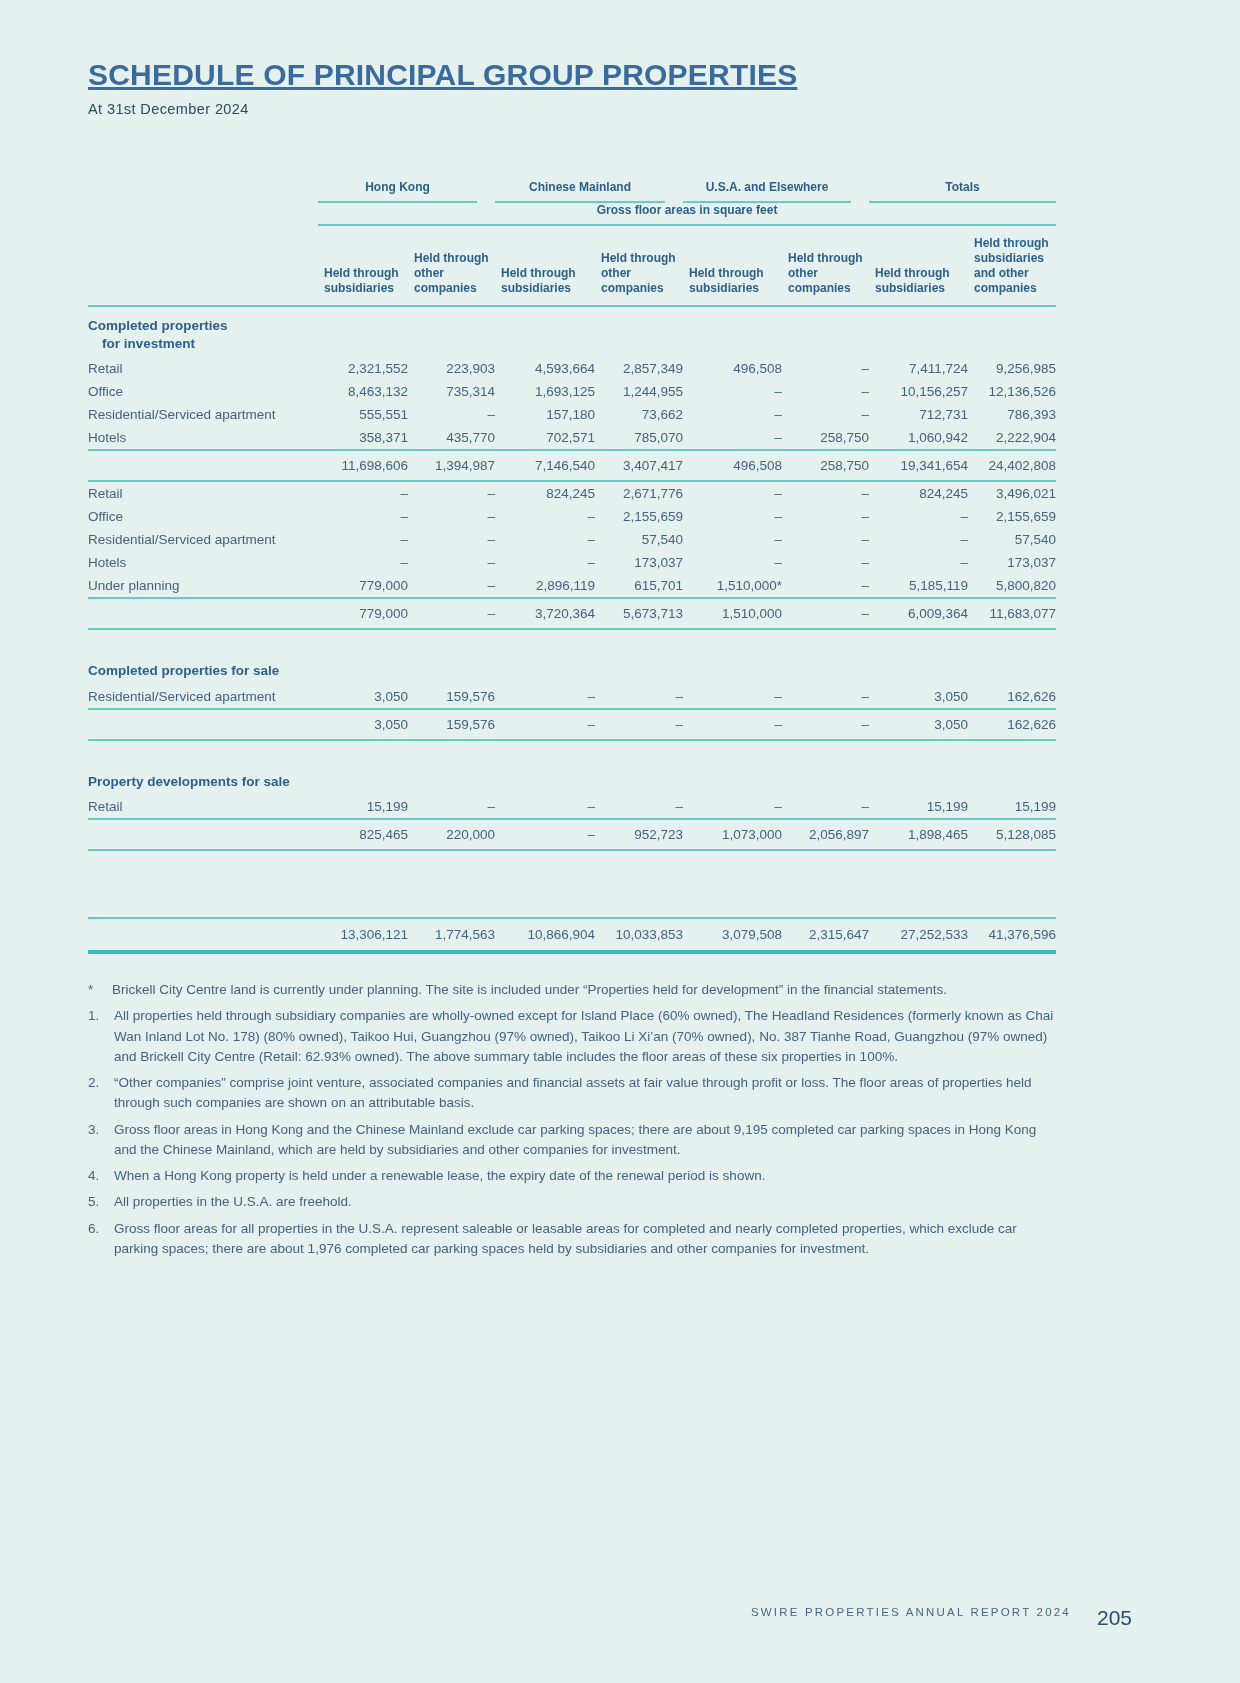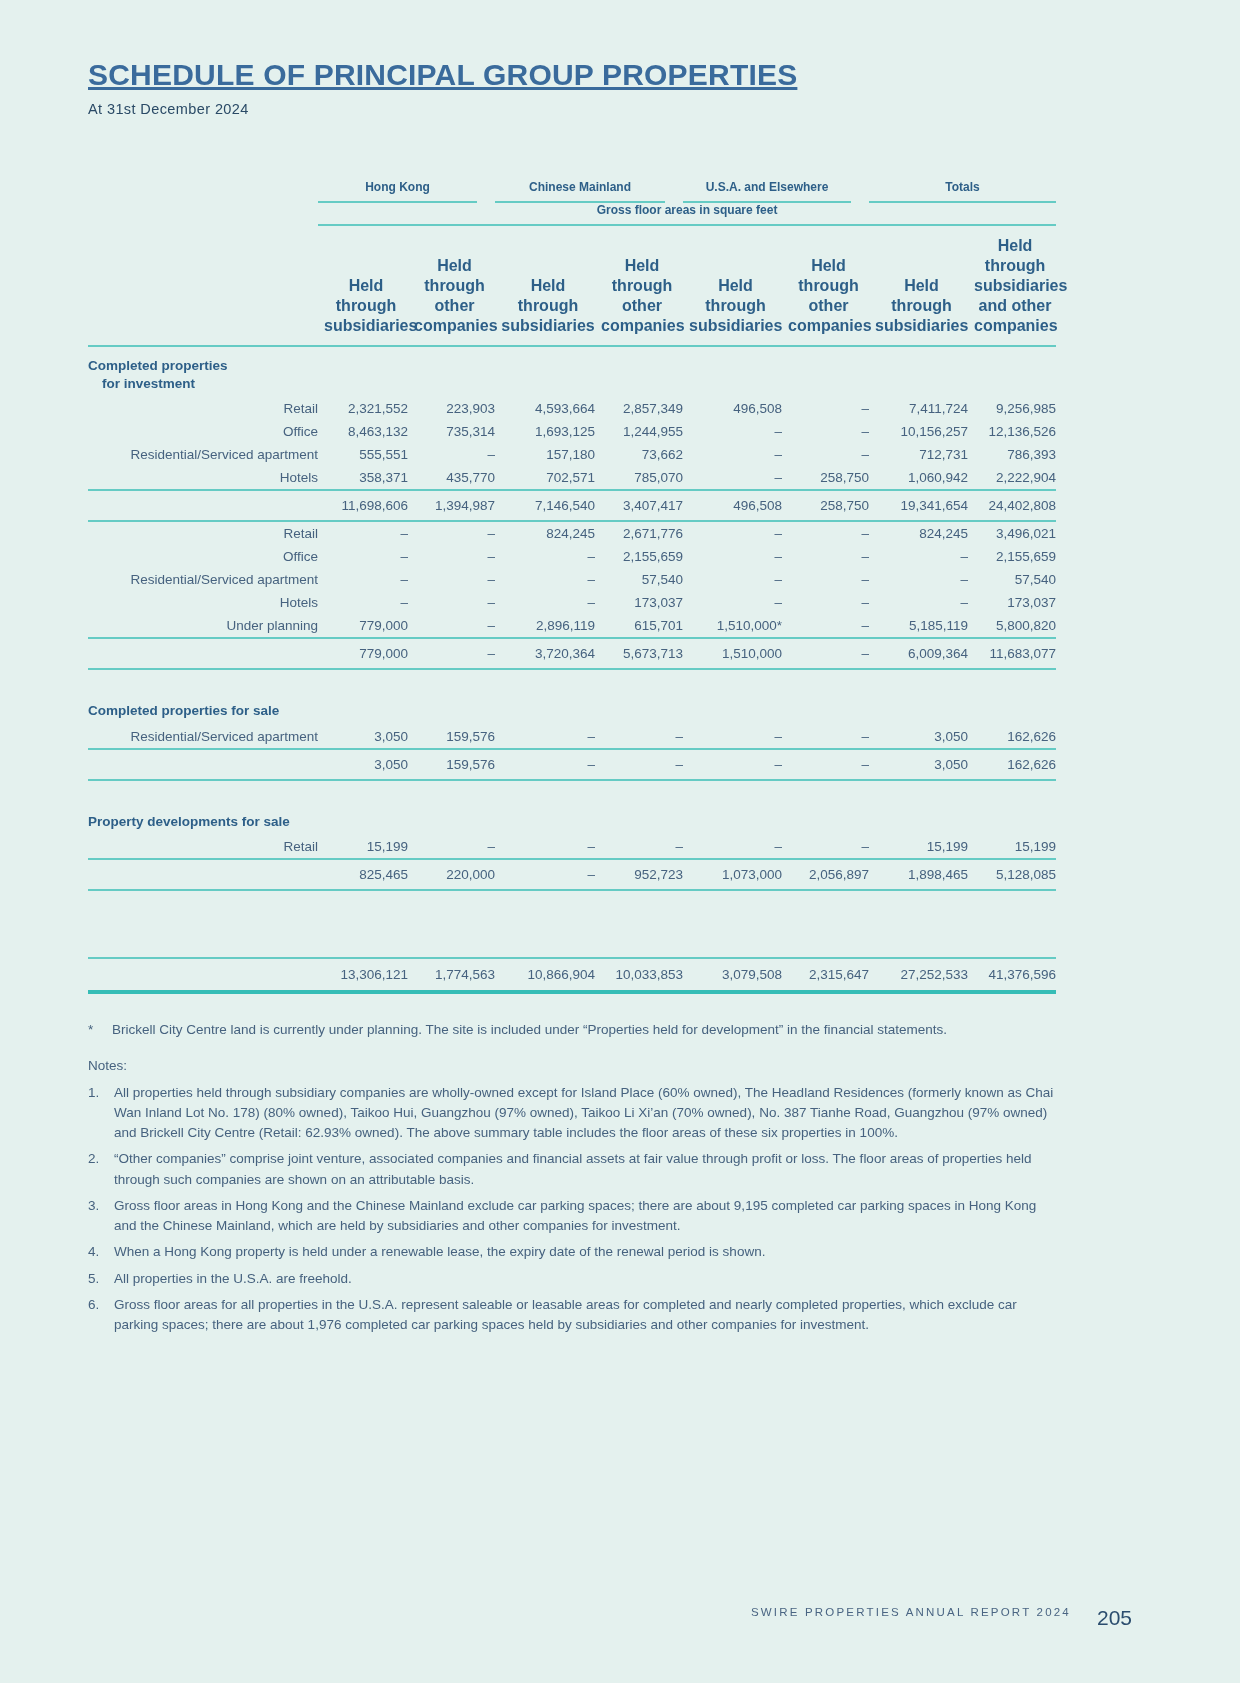--- a/index.html
+++ b/index.html
@@ -35,28 +35,28 @@
 
   th{font-weight:700;color:var(--blue-head);}
   th.spanner{font-size:12px;text-align:center;padding:0 0 7px 0;border-bottom:2px solid var(--teal);}
   th.group{padding:0;vertical-align:bottom;}
   th.group .gline{
     font-size:12px;text-align:center;padding:9px 0 7px 0;margin-right:18px;
     border-bottom:2px solid var(--teal);
   }
   th.group:last-child .gline{margin-right:0;}
   tr.head-row th{
-    font-size:16px;text-align:center;vertical-align:bottom;white-space:pre-line;
+    font-size:12px;text-align:left;vertical-align:bottom;white-space:pre-line;
     line-height:1.25;padding:10px 0 9px 6px;border-bottom:2px solid var(--teal);
   }
   tr.head-row th.lbl{border-bottom:2px solid var(--teal);}
 
   td{padding:4px 0 4px 6px;vertical-align:bottom;}
   td.num{text-align:right;white-space:nowrap;}
-  td.row-label{text-align:right;padding-left:0;color:var(--text);margin-left:28px;}
+  td.row-label{text-align:left;padding-left:0;color:var(--text);margin-left:28px;}
   tr.section-heading-row td{
     padding:32px 0 5px 0;color:var(--blue-head);font-weight:700;line-height:1.3;
   }
   tbody tr.section-heading-row:first-child td{padding-top:10px;}
   .heading-line2{padding-left:14px;}
   tr.subtotal-row td{
     border-top:2px solid var(--teal);border-bottom:2px solid var(--teal);
     padding:7px 0 7px 6px;
   }
   tr.grand-spacer td{height:66px;padding:0;}
@@ -343,21 +343,20 @@
             <td class="num">41,376,596</td>
           </tr>
         </tbody>
     </table>
 
     <div class="footnotes">
       <div class="fn-row">
         <div class="fn-marker">*</div>
         <div class="fn-text">Brickell City Centre land is currently under planning. The site is included under “Properties held for development” in the financial statements.</div>
       </div>
-      <div class="notes-label">Notes:</div>
       <div id="notes-list">
           <div class="note-row">
             <div class="note-num">1.</div>
             <div class="note-text">All properties held through subsidiary companies are wholly-owned except for Island Place (60% owned), The Headland Residences (formerly known as Chai Wan Inland Lot No. 178) (80% owned), Taikoo Hui, Guangzhou (97% owned), Taikoo Li Xi’an (70% owned), No. 387 Tianhe Road, Guangzhou (97% owned) and Brickell City Centre (Retail: 62.93% owned). The above summary table includes the floor areas of these six properties in 100%.</div>
           </div>
           <div class="note-row">
             <div class="note-num">2.</div>
             <div class="note-text">“Other companies” comprise joint venture, associated companies and financial assets at fair value through profit or loss. The floor areas of properties held through such companies are shown on an attributable basis.</div>
           </div>
           <div class="note-row">

